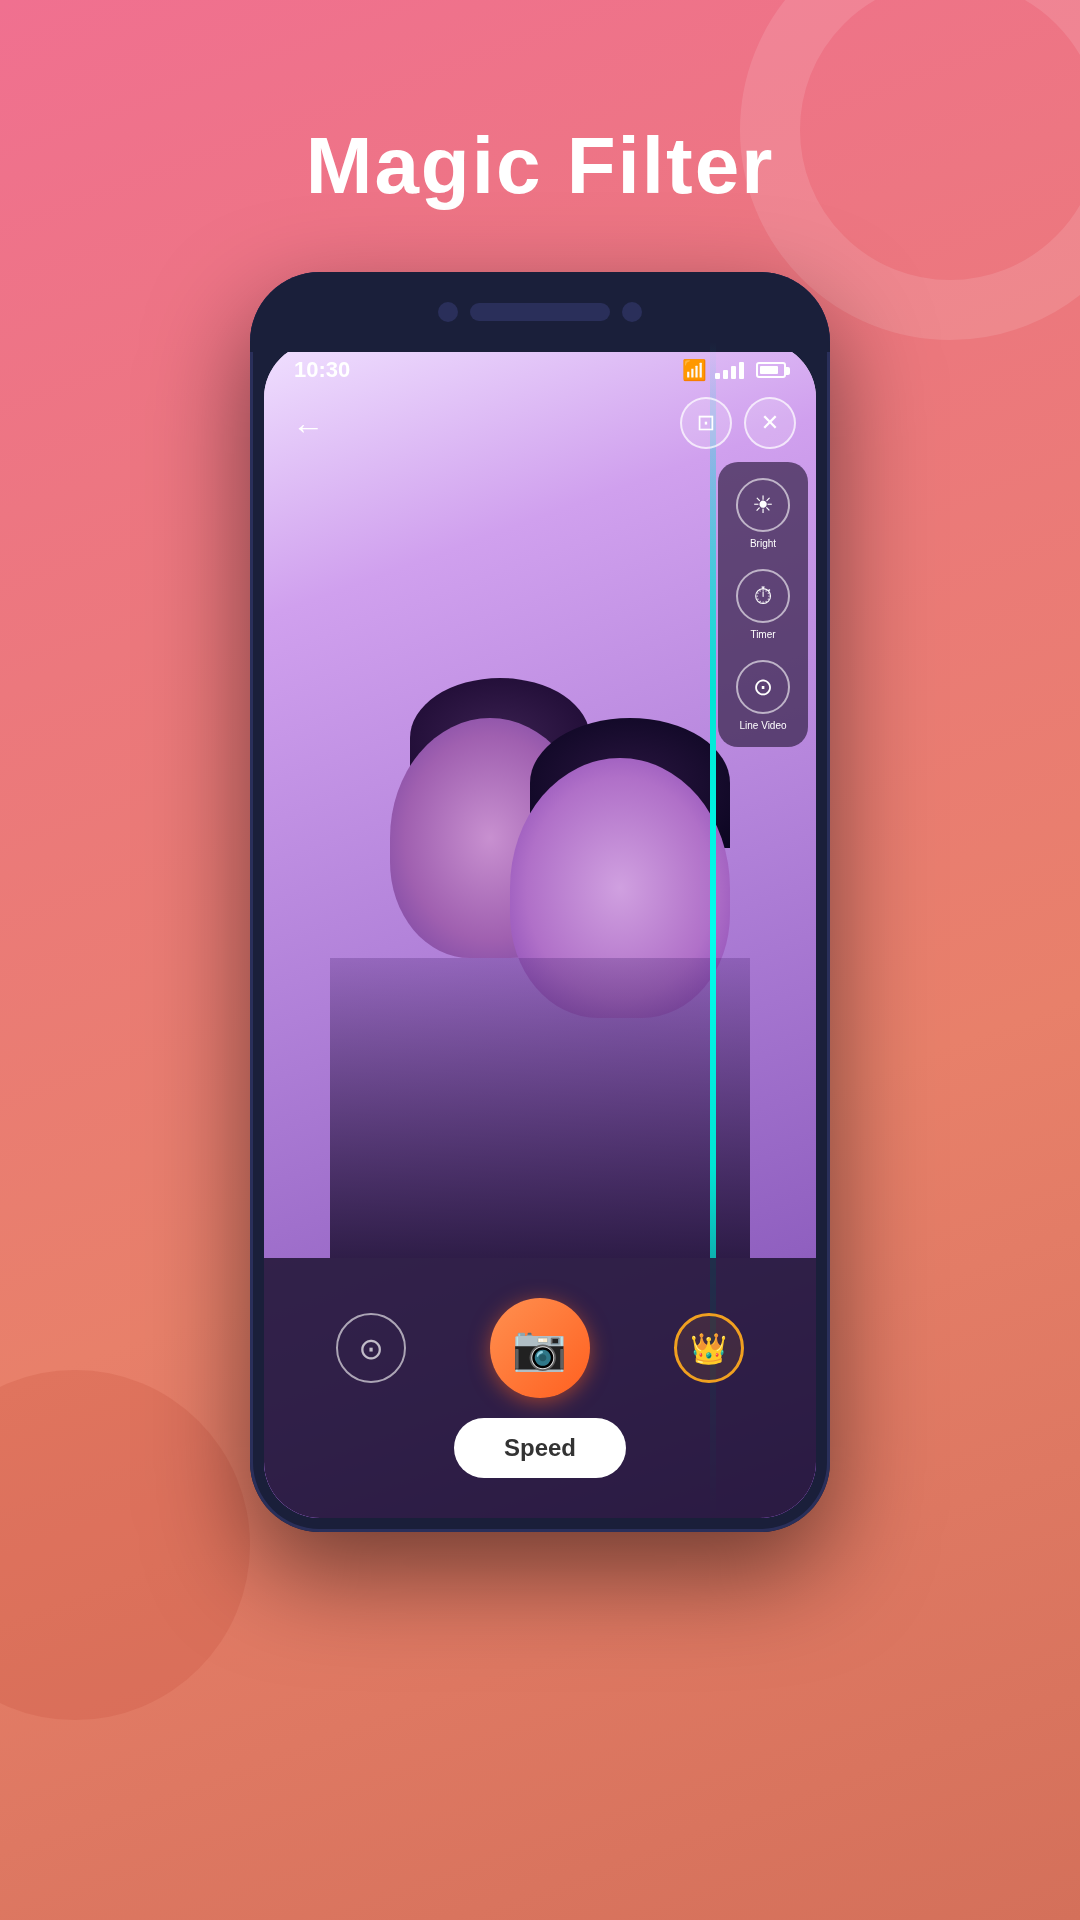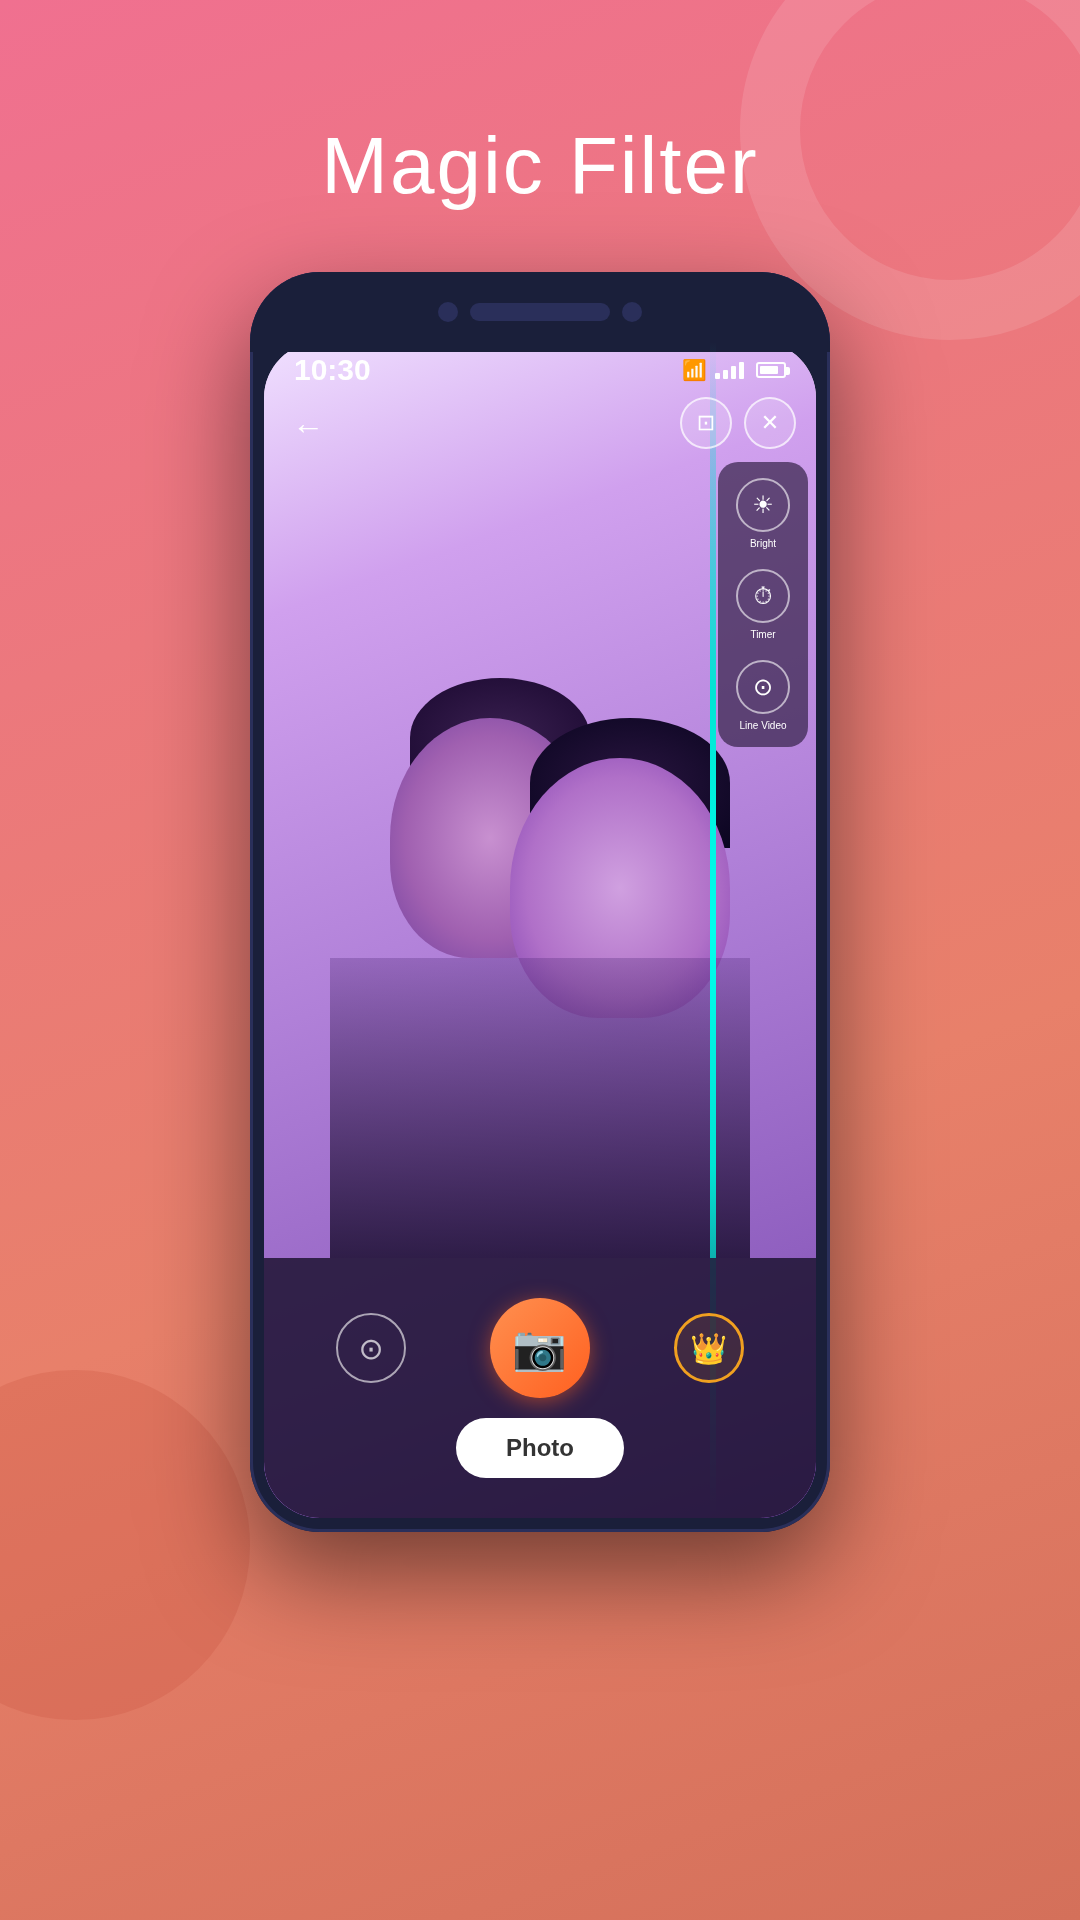--- a/index.html
+++ b/index.html
@@ -35,21 +35,21 @@
       width: 350px;
       height: 350px;
       border-radius: 50%;
       background: rgba(200,80,60,0.25);
       pointer-events: none;
     }
 
     .page-title {
       color: white;
       font-size: 80px;
-      font-weight: normal;
+      font-weight: bold;
       margin-top: 120px;
       margin-bottom: 60px;
       text-align: center;
       letter-spacing: 2px;
     }
 
     
     .phone-frame {
       width: 580px;
       height: 1260px;
@@ -128,21 +128,21 @@
       right: 30px;
       height: 36px;
       display: flex;
       align-items: center;
       justify-content: space-between;
       z-index: 20;
     }
 
     .status-time {
       color: white;
-      font-size: 30px;
+      font-size: 22px;
       font-weight: bold;
     }
 
     .status-icons {
       display: flex;
       align-items: center;
       gap: 8px;
     }
 
     .wifi-icon {
@@ -584,17 +584,17 @@
           <span class="gallery-icon">⊙</span>
         </div>
         <div class="shutter-btn">
           <span class="shutter-icon">📷</span>
         </div>
         <div class="premium-btn">
           <span class="crown-icon">👑</span>
         </div>
       </div>
       <div class="mode-row">
-        <div class="mode-btn active">Photo</div>
+        <div class="mode-btn active">Speed</div>
       </div>
     </div>
   </div>
 </div>
 
 </body></html>

